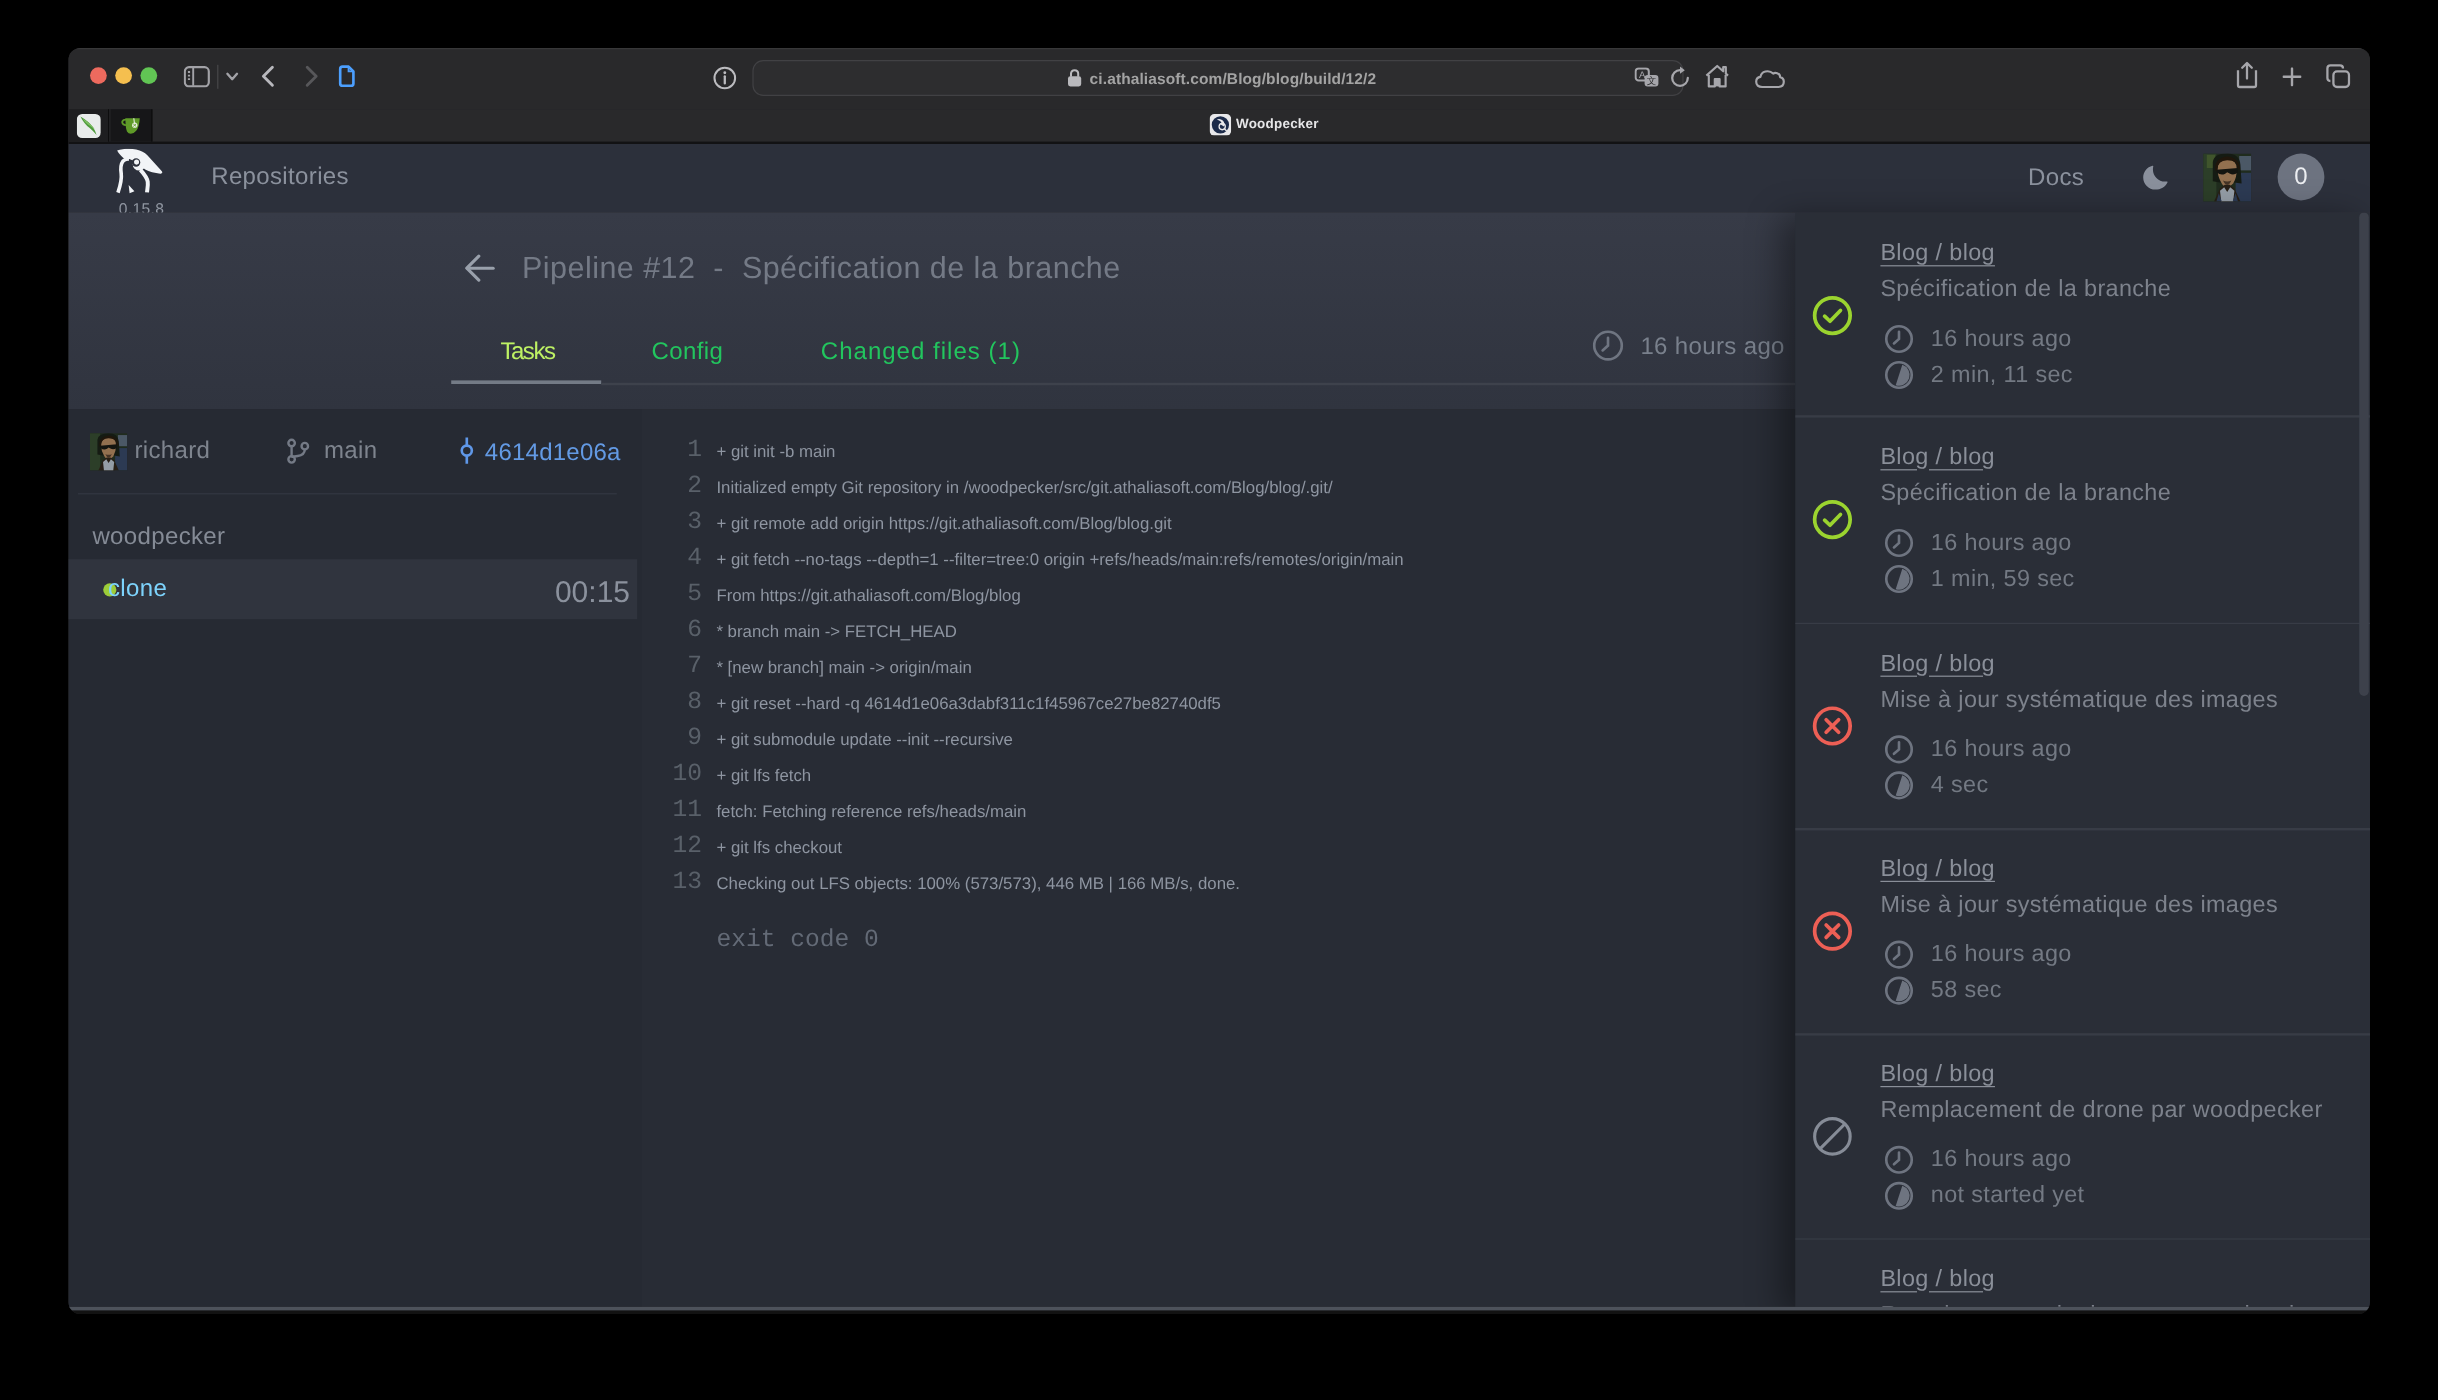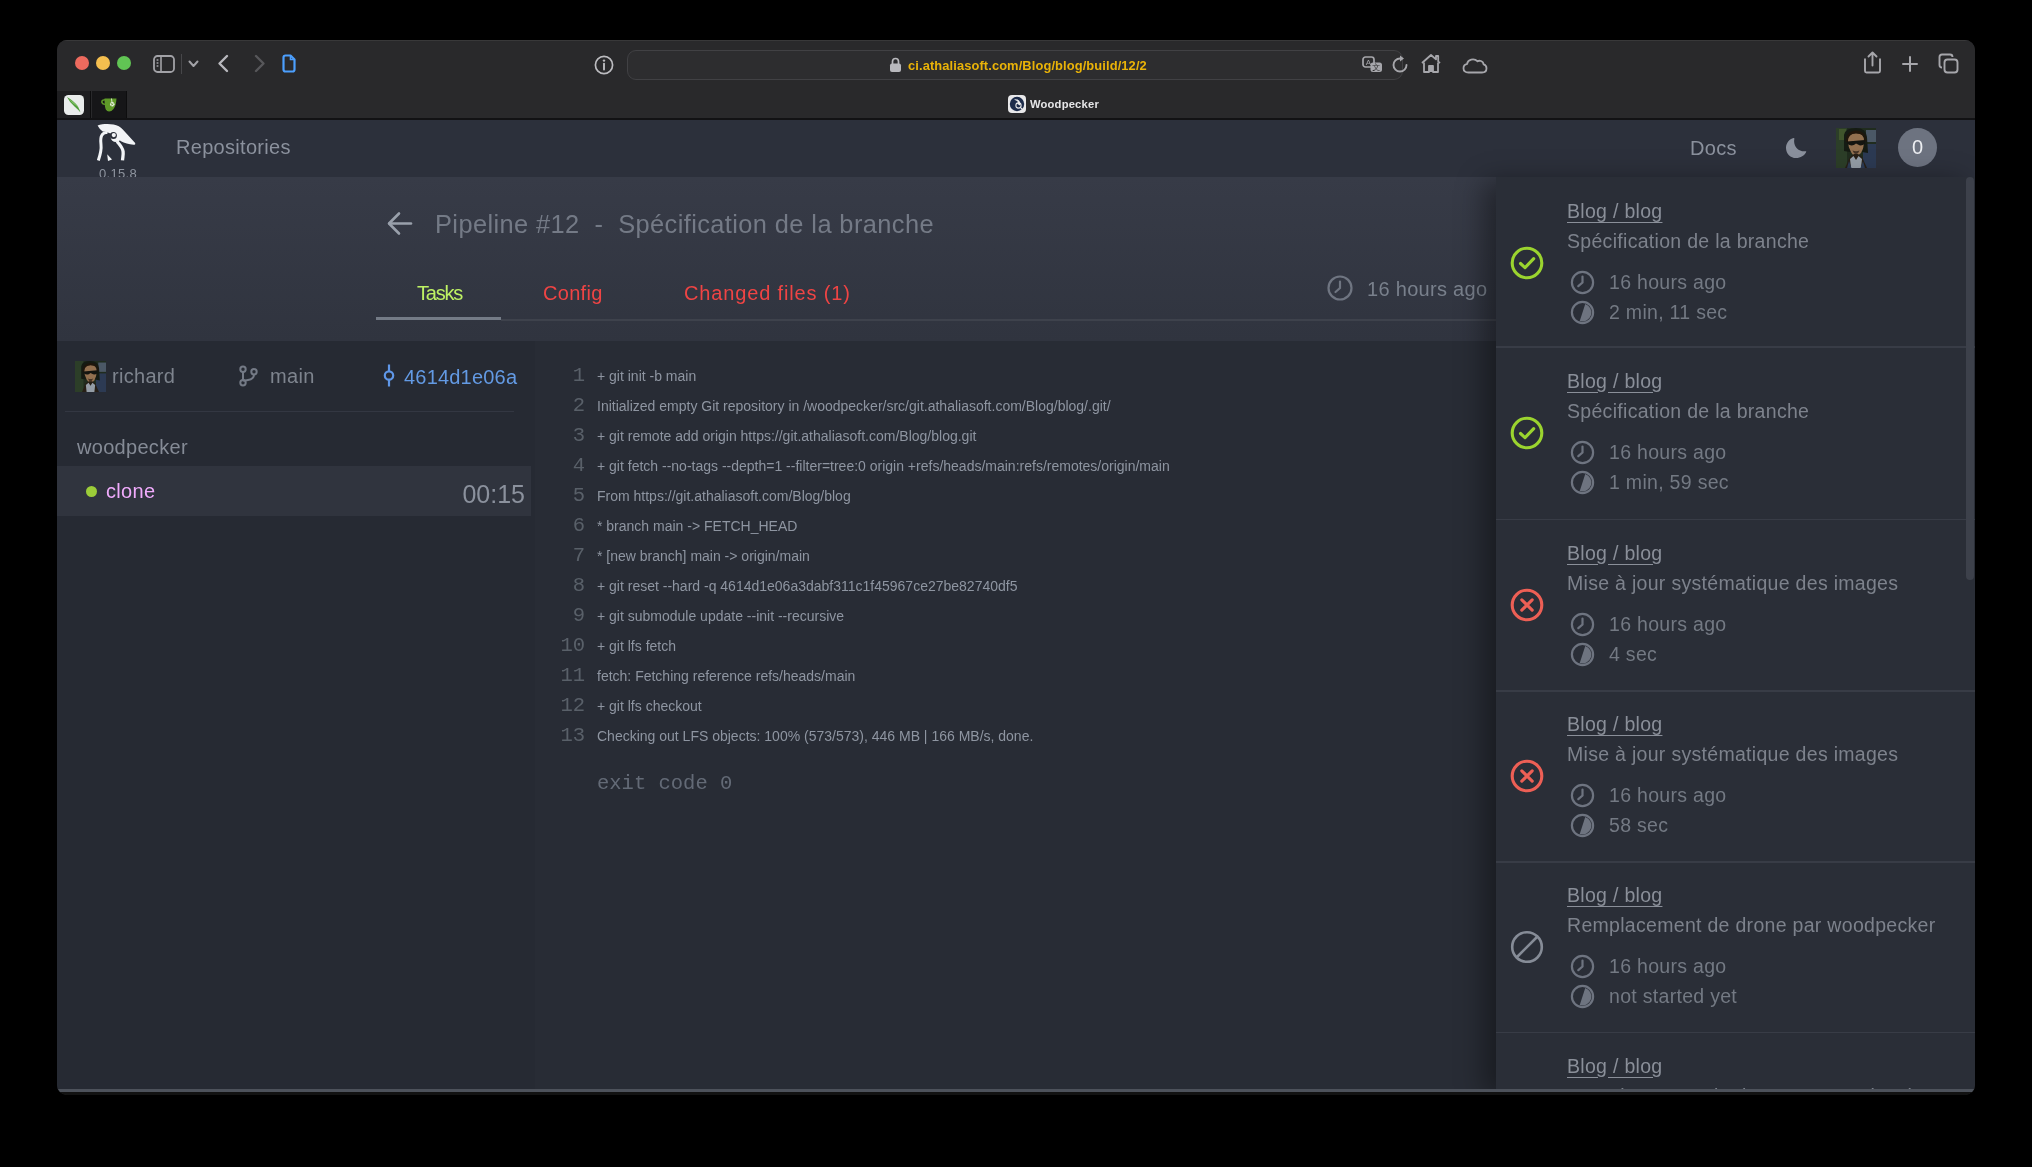--- a/index.html
+++ b/index.html
@@ -8,50 +8,50 @@
   .abs { position:absolute; }
   .win { position:absolute; left:57px; top:40px; width:1918px; height:1055px;
     border-radius:10px; overflow:hidden; background:#28282a; }
   
   .toolbar { position:absolute; left:0; top:0; width:1918px; height:51px; background:#29292b;
     box-shadow: inset 0 1px 0 rgba(255,255,255,0.07); }
   .tl { position:absolute; top:16px; width:14px; height:14px; border-radius:50%; }
   .urlbar { position:absolute; left:570px; top:10px; width:776px; height:30px;
     border:1px solid #414144; border-radius:9px; background:#2d2d2f; }
   .urltext { position:absolute; left:851px; top:17.5px; font-size:12.9px; font-weight:bold; letter-spacing:-0.3px;
-    color:#eab308; letter-spacing:0.1px; }
+    color:#a3a3a3; letter-spacing:0.1px; }
   .tabbar { position:absolute; left:0; top:51px; width:1918px; height:29px; background:#29292b;
     border-bottom:2px solid #121214; }
   .pin1 { position:absolute; left:0; top:0; width:34px; height:27px; background:#1e1e20; border-right:1px solid #0d0d0e;}
   .pin2 { position:absolute; left:35px; top:0; width:35px; height:27px; background:#161618; border-right:1px solid #0d0d0e;}
   .tabtitle { position:absolute; left:973px; top:6.5px; font-size:11.2px; font-weight:bold; color:#e6e6e8; letter-spacing:0.2px; }
   
   .navbar { position:absolute; left:0; top:80px; width:1918px; height:57px; background:#2c303b; }
   .navtxt { color:#8b919d; font-size:20px; letter-spacing:0.3px; }
   .counter { position:absolute; left:1841px; top:88px; width:39px; height:39px; border-radius:50%;
     background:#6d7380; color:#eceef1; font-size:20px; text-align:center; line-height:39px; }
   
   .header { position:absolute; left:0; top:137px; width:1918px; height:164px;
     background:linear-gradient(#373b47, #30343f); }
   .title { position:absolute; left:378px; top:170px; font-size:25.4px; color:#747a86; letter-spacing:0.4px; }
-  .tab { position:absolute; top:242px; font-size:20px; color:#ef4444; letter-spacing:0.3px; }
+  .tab { position:absolute; top:242px; font-size:20px; color:#22c55e; letter-spacing:0.3px; }
   .tabline { position:absolute; left:319px; top:277px; width:125px; height:3px; background:#747b86; }
   .hdrborder { position:absolute; left:444px; top:279px; width:995px; height:1.5px; background:#3e424c; }
   
   .sidebar { position:absolute; left:0; top:301px; width:478px; height:750px; background:#262a33; }
   .log { position:absolute; left:478px; top:301px; width:961px; height:750px; background:#282c35; overflow:hidden; }
   .lognum { position:absolute; left:0; top:20px; width:50px; text-align:right;
     font-family:"Liberation Mono", monospace; font-size:20.5px; line-height:30px; color:#596069; }
   .logtxt { position:absolute; left:62px; top:20px; font-family:Liberation Sans, sans-serif;
     font-size:14px; line-height:30px; color:#8e95a1; white-space:pre; }
   .exitc { position:absolute; left:62px; top:428px; font-family:"Liberation Mono", monospace;
     font-size:20.5px; line-height:30px; color:#636a76; }
   .srow { position:absolute; left:0; width:474px; height:50px; }
   .sdot { position:absolute; left:29px; top:19.5px; width:11px; height:11px; border-radius:50%; background:#9ccd39; }
-  .sname { position:absolute; left:49px; top:14px; font-size:20px; color:#f0abfc; letter-spacing:0.3px;}
+  .sname { position:absolute; left:33px; top:14px; font-size:20px; color:#7dd3fc; letter-spacing:0.3px;}
   .stime { position:absolute; right:6px; top:14px; font-size:25px; color:#8b919d; }
   
   .panel { position:absolute; left:1439px; top:137px; width:479px; height:914px; background:#2a2e37;
     box-shadow:-12px 4px 26px rgba(0,0,0,0.38); overflow:hidden; }
   .sep { position:absolute; left:0px; width:479px; height:1.5px; background:#383c46; }
   .plink { position:absolute; left:71px; font-size:19.5px; color:#8a8f99; letter-spacing:0.3px;
     text-decoration:underline; text-underline-offset:4px; }
   .pdesc { position:absolute; left:71px; font-size:19.5px; color:#7d828c; letter-spacing:0.3px; }
   .ptime { position:absolute; left:113px; font-size:19.5px; color:#737983; letter-spacing:0.3px; }
   .ckico { left:74px; width:25px; height:25px; }

